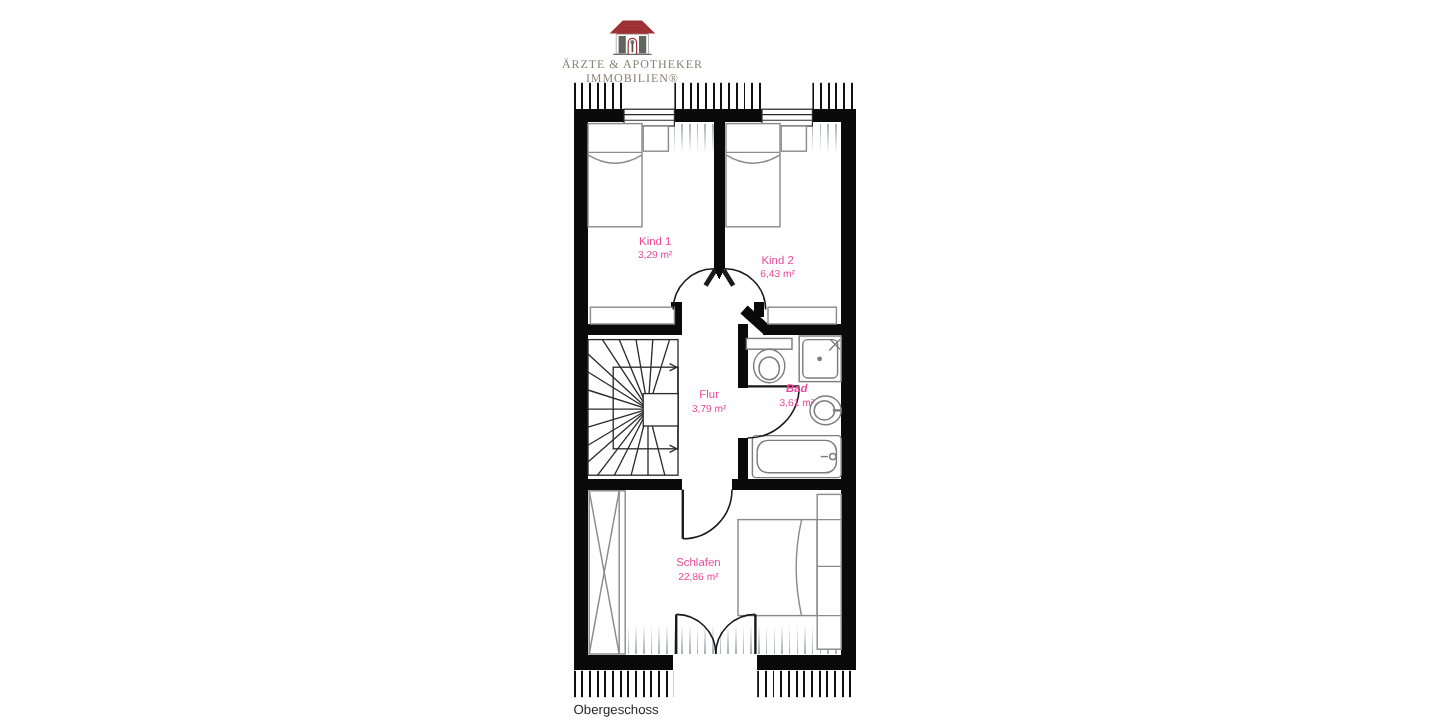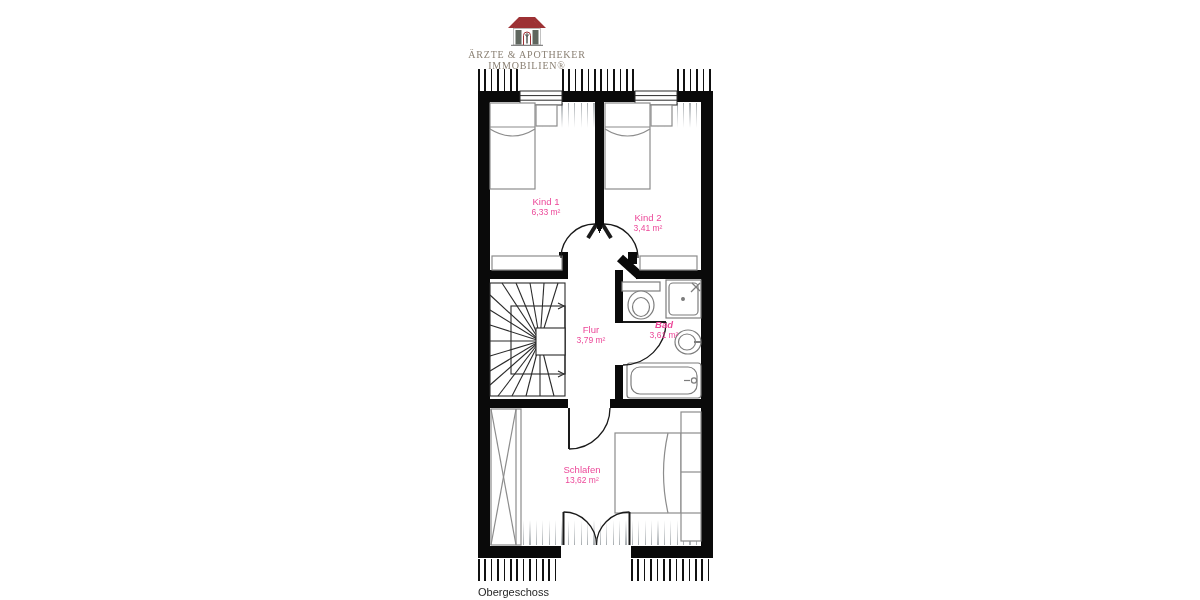--- a/index.html
+++ b/index.html
@@ -175,34 +175,34 @@
       <path d="M 569,437 A 41 41 0 0 0 610,396"></path>
       <line x1="563.5" y1="500" x2="563.5" y2="533" stroke-width="2"></line>
       <path d="M 563.5,500 A 33 33 0 0 1 596.5,533"></path>
       <line x1="629.5" y1="500" x2="629.5" y2="533" stroke-width="2"></line>
       <path d="M 629.5,500 A 33 33 0 0 0 596.5,533"></path>
     </g>
   </svg>
 
   <div class="room-label" style="left:546px;top:185px;">
     <div class="rname">Kind 1</div>
-    <div class="rarea">6,33 m²</div>
+    <div class="rarea">3,29 m²</div>
   </div>
   <div class="room-label" style="left:648px;top:201px;">
     <div class="rname">Kind 2</div>
-    <div class="rarea">3,41 m²</div>
+    <div class="rarea">6,43 m²</div>
   </div>
   <div class="room-label" style="left:591px;top:313px;">
     <div class="rname">Flur</div>
     <div class="rarea">3,79 m²</div>
   </div>
   <div class="room-label" style="left:664px;top:308px;">
     <div class="rname" style="font-weight:bold;font-style:italic;">Bad</div>
     <div class="rarea">3,61 m²</div>
   </div>
   <div class="room-label" style="left:582px;top:453px;">
     <div class="rname">Schlafen</div>
-    <div class="rarea">13,62 m²</div>
+    <div class="rarea">22,86 m²</div>
   </div>
 
   <div class="floor-label">Obergeschoss</div>
 
 </div>
 
 </body></html>

